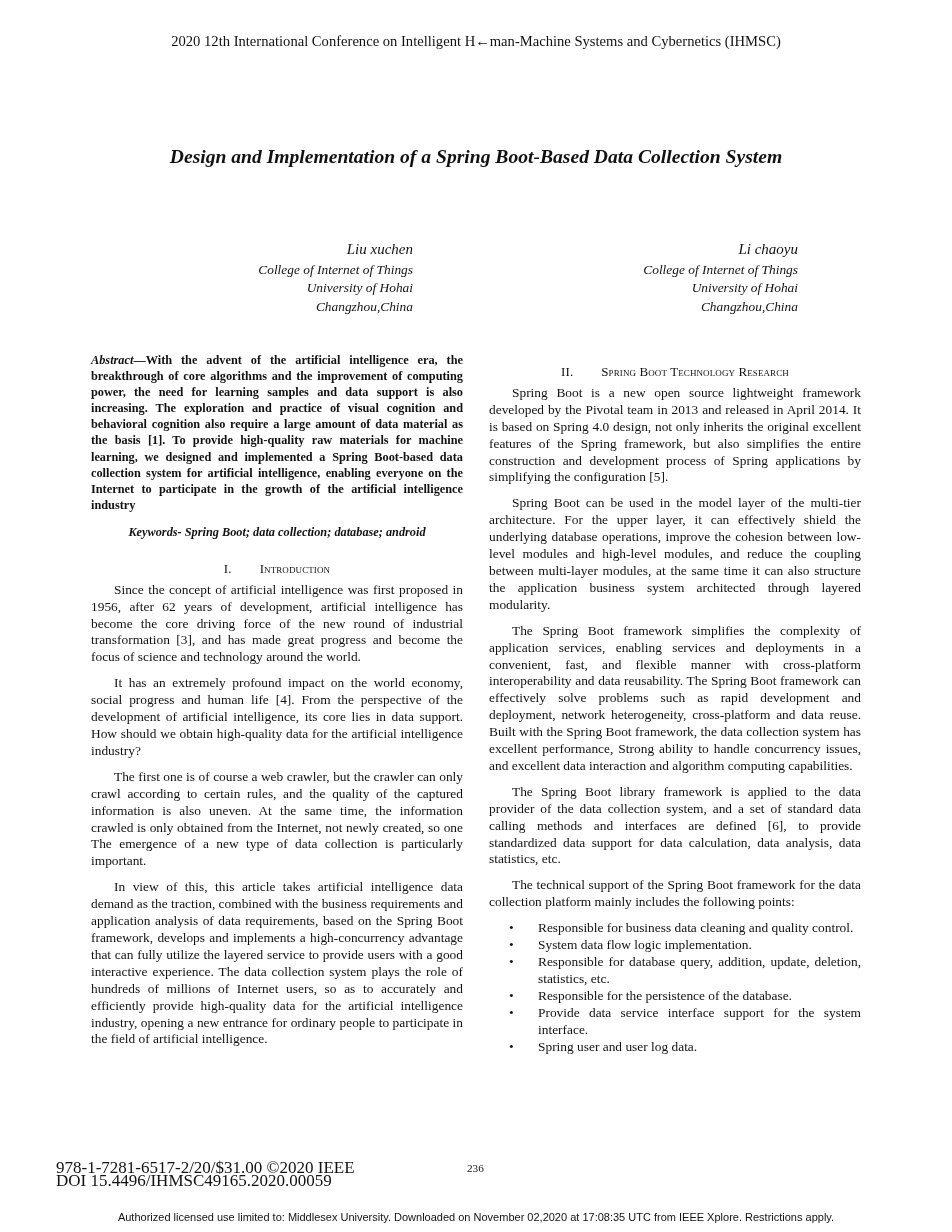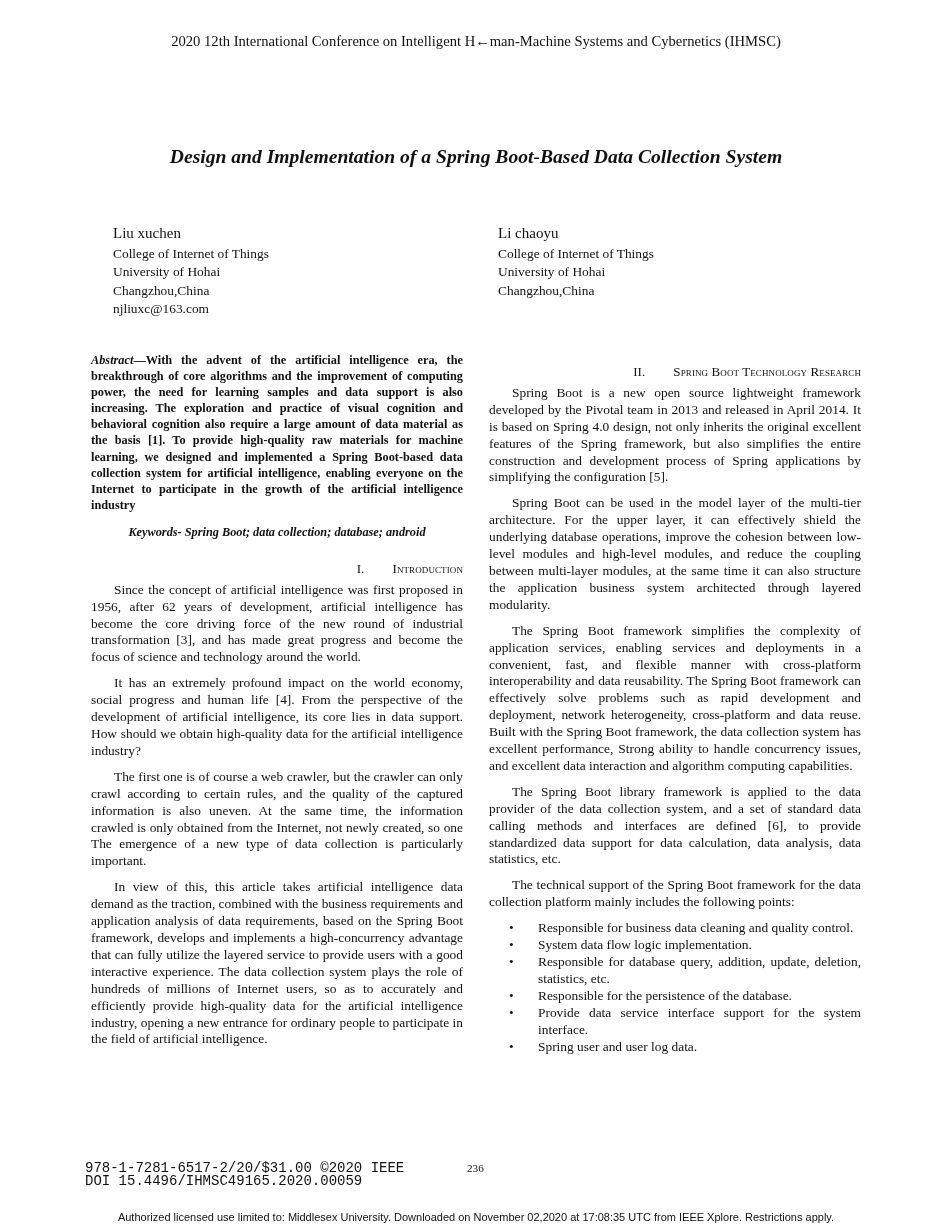--- a/index.html
+++ b/index.html
@@ -1,51 +1,50 @@
 <!DOCTYPE html>
 <html><head>
 <meta charset="utf-8">
 <style>
   html, body { margin: 0; padding: 0; background: #ffffff; }
   body { width: 952px; height: 1232px; position: relative; overflow: hidden; color: #111; font-family: "Liberation Serif", "DejaVu Serif", serif; }
   .conf-header { position: absolute; top: 33px; left: 0; width: 952px; text-align: center; font-size: 14.6px; }
   .title { position: absolute; top: 146px; left: 0; width: 952px; text-align: center; font-size: 19.6px; font-weight: bold; font-style: italic; }
-  .author { position: absolute; top: 224px; width: 300px; text-align: left; font-size: 13.4px; line-height: 18.2px; }
+  .author { position: absolute; top: 240px; width: 300px; text-align: right; font-size: 13.4px; line-height: 18.2px; font-style: italic; }
   .author .name { font-size: 15px; margin-bottom: 3px; }
   .author.a1 { left: 113px; }
   .author.a2 { left: 498px; }
   .col { position: absolute; top: 352px; width: 372px; font-size: 13.4px; line-height: 16.9px; text-align: justify; }
   .col.left { left: 91px; }
   .col.right { left: 489px; top: 364px; }
   .abstract { font-weight: bold; font-size: 12.3px; line-height: 16.1px; margin: 0; }
   .abstract .lead { font-style: italic; }
   .keywords { font-weight: bold; font-style: italic; font-size: 12.3px; text-align: center; margin: 11px 0 20px 0; }
-  .section-heading { text-align: right; font-size: 13px; margin: 0 0 4px 0; font-variant: small-caps; letter-spacing: 0.1px; }
+  .section-heading { text-align: center; font-size: 13px; margin: 0 0 4px 0; font-variant: small-caps; letter-spacing: 0.1px; }
   .section-heading .num { margin-right: 28px; font-variant: normal; }
   p.para { margin: 0 0 9px 0; text-indent: 23px; }
   ul.points { list-style: none; margin: 0; padding: 0; }
   ul.points li { position: relative; padding-left: 49px; margin: 0; }
   ul.points li .bullet { position: absolute; left: 20px; top: 0; }
-  .footer-left { position: absolute; top: 1162px; left: 85px; font-size: 14px; line-height: 12.6px; font-family: Liberation Mono, monospace; }
+  .footer-left { position: absolute; top: 1162px; left: 56px; font-size: 17px; line-height: 12.6px; }
   .page-num { position: absolute; top: 1162px; left: 467px; font-size: 11.2px; text-align: center; }
   .license { position: absolute; top: 1211px; left: 0; width: 952px; text-align: center; font-family: "Liberation Sans", "DejaVu Sans", sans-serif; font-size: 11px; }
 </style>
 </head>
 <body>
 
 <div class="conf-header">2020 12th International Conference on Intelligent H←man-Machine Systems and Cybernetics (IHMSC)</div>
 
 <div class="title">Design and Implementation of a Spring Boot-Based Data Collection System</div>
 
 <div class="author a1">
   <div class="name">Liu xuchen</div>
   <div>College of Internet of Things</div>
   <div>University of Hohai</div>
   <div>Changzhou,China</div>
-  <div>njliuxc@163.com</div>
 </div>
 
 <div class="author a2">
   <div class="name">Li chaoyu</div>
   <div>College of Internet of Things</div>
   <div>University of Hohai</div>
   <div>Changzhou,China</div>
 </div>
 
 <div class="col left">

